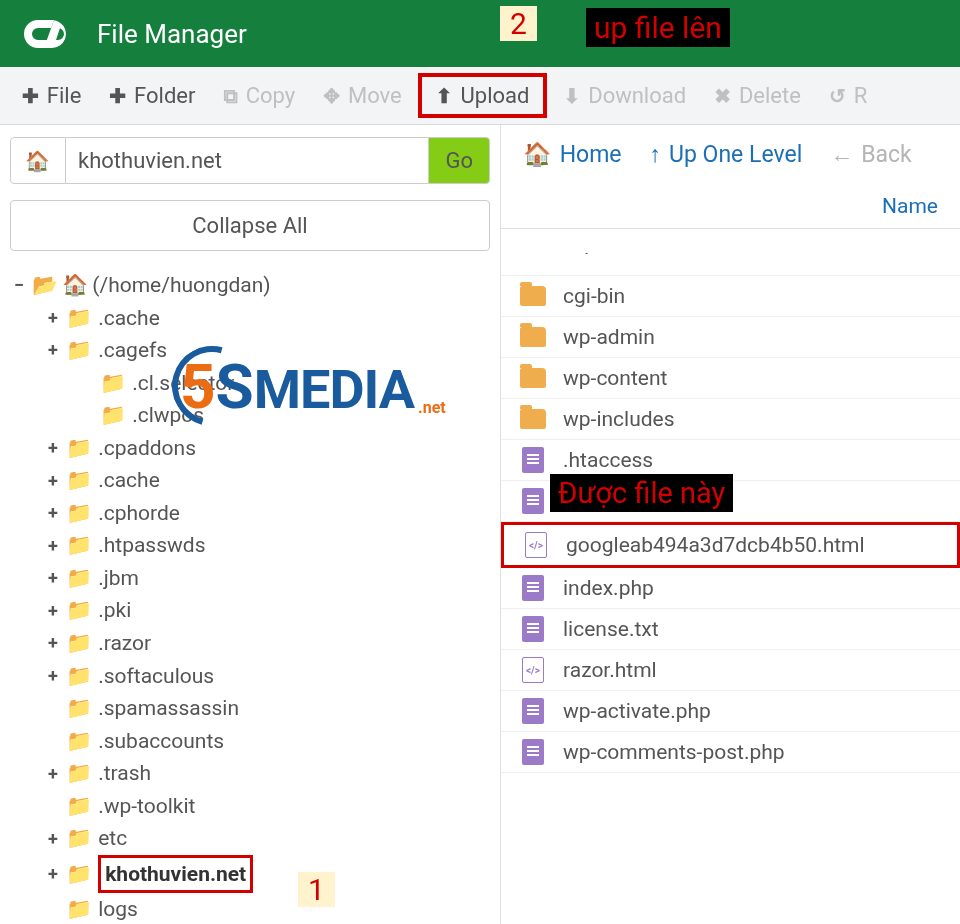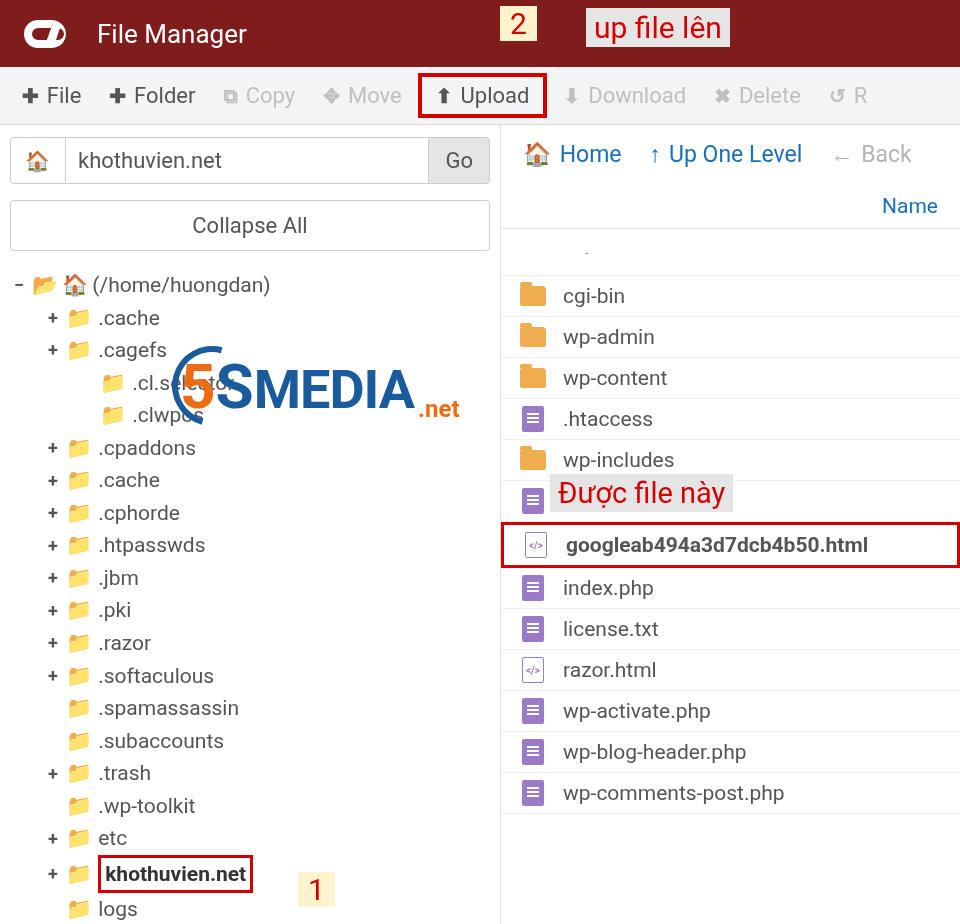--- a/index.html
+++ b/index.html
@@ -1,35 +1,35 @@
 <!DOCTYPE html>
 <html><head>
 <meta charset="utf-8">
 <style>
   * { box-sizing: border-box; margin: 0; padding: 0; font-family: -apple-system, BlinkMacSystemFont, "Segoe UI", Roboto, Arial, sans-serif; }
   body { width: 960px; height: 924px; background: #fff; overflow: hidden; position: relative; }
   
-  .header { background: #7f1d1d; height: 67px; display: flex; align-items: center; padding: 0 18px; }
+  .header { background: #15803d; height: 67px; display: flex; align-items: center; padding: 0 18px; }
   .cp-logo { width: 65px; height: 40px; display: flex; align-items: center; }
   .app-title { color: #fff; font-size: 26px; font-weight: 400; margin-left: 14px; }
 
   .toolbar { background: #f3f4f6; height: 58px; display: flex; align-items: center; border-bottom: 1px solid #d9d9d9; padding: 0 10px; gap: 4px; }
   .tool-btn { display: flex; align-items: center; gap: 8px; padding: 6px 12px; color: #555; font-size: 22px; cursor: pointer; }
   .tool-btn.disabled { color: #c0c0c0; cursor: default; }
   .tool-icon { font-size: 20px; font-weight: bold; }
   .upload-highlight { border: 4px solid #d30000; padding: 2px 8px; }
 
   .main { display: flex; height: calc(924px - 125px); }
   .left-panel { width: 500px; padding: 12px 10px; }
   .right-panel { flex: 1; border-left: 1px solid #e0e0e0; }
 
   .addr-row { display: flex; align-items: stretch; gap: 0; }
   .home-btn { border: 1px solid #ccc; border-radius: 4px 0 0 4px; width: 56px; display: flex; align-items: center; justify-content: center; background: #fff; font-size: 20px; color: #555; }
   .addr-input { flex: 1; border: 1px solid #ccc; border-left: none; border-right: none; padding: 10px 12px; font-size: 22px; color: #555; }
-  .go-btn { border: 1px solid #ccc; border-radius: 0 4px 4px 0; padding: 0 16px; background: #e5e5e5; font-size: 22px; color: #555; }
+  .go-btn { border: 1px solid #ccc; border-radius: 0 4px 4px 0; padding: 0 16px; background: #84cc16; font-size: 22px; color: #555; }
 
   .collapse-btn { width: 100%; border: 1px solid #ccc; border-radius: 4px; padding: 12px; font-size: 22px; color: #555; background: #fff; margin-top: 16px; }
 
   .tree { margin-top: 18px; font-size: 21px; color: #555; line-height: 1.55; }
   .tree-row { display: flex; align-items: center; gap: 4px; white-space: nowrap; }
   .expander { width: 18px; text-align: center; font-weight: bold; color: #555; font-size: 18px; }
   .folder-icon { color: #f0ad4e; margin-right: 2px; }
   .folder-open { color: #f0ad4e; }
   .indent1 { padding-left: 34px; }
   .indent2 { padding-left: 68px; }
@@ -46,32 +46,32 @@
 
   .file-list { }
   .file-row { display: flex; align-items: center; padding: 8px 18px; gap: 16px; font-size: 21px; color: #555; border-bottom: 1px solid #f0f0f0; position: relative; }
   .file-icon { width: 28px; height: 24px; display: flex; align-items: center; justify-content: center; }
   .folder-yellow { background: #f0ad4e; width: 26px; height: 20px; border-radius: 2px 4px 2px 2px; position: relative; }
   .folder-yellow::before { content: ''; position: absolute; top: -4px; left: 0; width: 12px; height: 4px; background: #f0ad4e; border-radius: 2px 2px 0 0; }
   .doc-purple { background: #9b7bc7; width: 22px; height: 26px; border-radius: 2px; position: relative; display:flex;align-items:center;justify-content:center; }
   .doc-purple::after { content:''; position:absolute; left:5px; right:5px; top:7px; height:2px; background:#fff; box-shadow: 0 4px 0 #fff, 0 8px 0 #fff; }
   .doc-html { background: #fff; border:1px solid #9b7bc7; width: 22px; height: 26px; border-radius: 2px; display:flex;align-items:center;justify-content:center; }
   .doc-html::after { content:'</>'; font-size:10px; color:#9b7bc7; font-weight:bold; }
-  .row-highlight { border: 3px solid #d30000; font-weight: bold; }
+  .row-highlight { border: 3px solid #d30000; }
 
   
-  .anno { position: absolute; font-size: 30px; color: #d30000; font-weight: 400; background: #e5e5e5; padding: 2px 8px; z-index: 50; }
+  .anno { position: absolute; font-size: 30px; color: #d30000; font-weight: 400; background: #000000; padding: 2px 8px; z-index: 50; }
   .anno-num { position: absolute; font-size: 30px; color: #d30000; background: #fff3ce; padding: 0 10px; z-index: 50; }
 
   
   .watermark { position: absolute; left: 180px; top: 350px; z-index: 60; pointer-events:none; display:flex; align-items: baseline; font-weight:700; }
   .wm-5 { color:#ec6c14; font-size:62px; }
   .wm-s { color:#1a5b9e; font-size:62px; }
   .wm-media { color:#1a5b9e; font-size:54px; letter-spacing: -1px; }
-  .wm-net { color:#ec6c14; font-size:24px; align-self:flex-end; margin-left:4px; }
+  .wm-net { color:#ec6c14; font-size:16px; align-self:flex-end; margin-left:4px; margin-bottom:6px; }
   .wm-ring { position:absolute; left:172px; top:346px; width:80px; height:80px; border:6px solid #1a5b9e; border-radius:50%; border-right-color:transparent; border-bottom-color:transparent; transform:rotate(-30deg); z-index:59; pointer-events:none; }
 </style>
 </head>
 <body>
 
 <div class="anno-num" style="left:500px; top:6px;">2</div>
 <div class="anno" style="left:586px; top:8px;">up file lên</div>
 <div class="anno-num" style="left:298px; top:872px; background:#fff3ce;">1</div>
 <div class="anno" style="left:538px; top:474px; font-size:29px;margin-left:12px;">Được file này</div>
 
@@ -285,32 +285,32 @@
           <span>wp-admin</span>
         </div>
         <div class="file-row">
           <div class="file-icon">
             <div class="folder-yellow"></div>
           </div>
           <span>wp-content</span>
         </div>
         <div class="file-row">
           <div class="file-icon">
+            <div class="folder-yellow"></div>
+          </div>
+          <span>wp-includes</span>
+        </div>
+        <div class="file-row">
+          <div class="file-icon">
             <div class="doc-purple"></div>
           </div>
           <span>.htaccess</span>
         </div>
         <div class="file-row">
           <div class="file-icon">
-            <div class="folder-yellow"></div>
-          </div>
-          <span>wp-includes</span>
-        </div>
-        <div class="file-row">
-          <div class="file-icon">
             <div class="doc-purple"></div>
           </div>
           <span>error_log</span>
         </div>
         <div class="file-row row-highlight">
           <div class="file-icon">
             <div class="doc-html"></div>
           </div>
           <span>googleab494a3d7dcb4b50.html</span>
         </div>
@@ -335,23 +335,17 @@
         <div class="file-row">
           <div class="file-icon">
             <div class="doc-purple"></div>
           </div>
           <span>wp-activate.php</span>
         </div>
         <div class="file-row">
           <div class="file-icon">
             <div class="doc-purple"></div>
           </div>
-          <span>wp-blog-header.php</span>
-        </div>
-        <div class="file-row">
-          <div class="file-icon">
-            <div class="doc-purple"></div>
-          </div>
           <span>wp-comments-post.php</span>
         </div>
       </div>
   </div>
 </div>
 
 </body></html>

